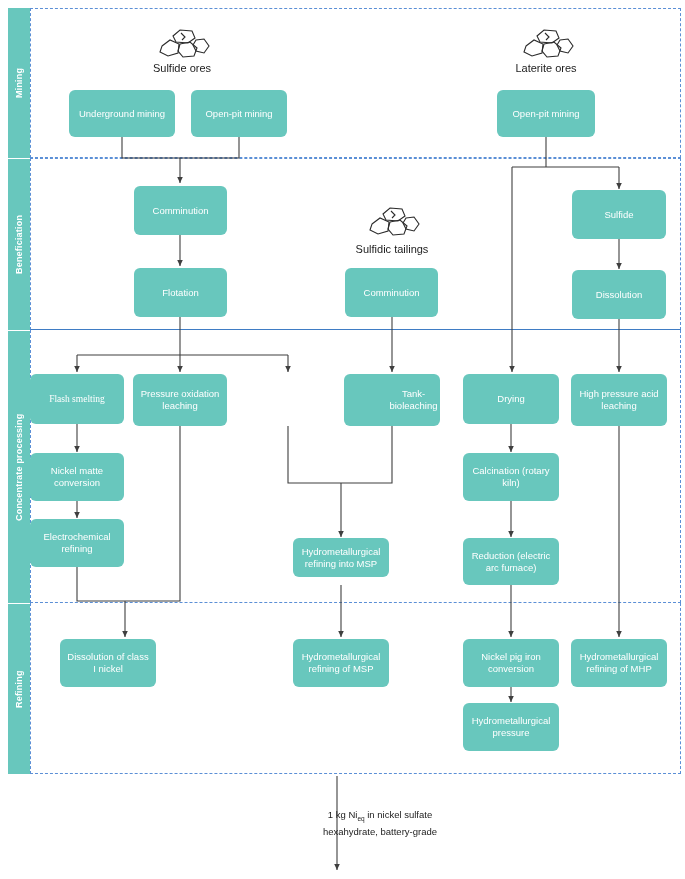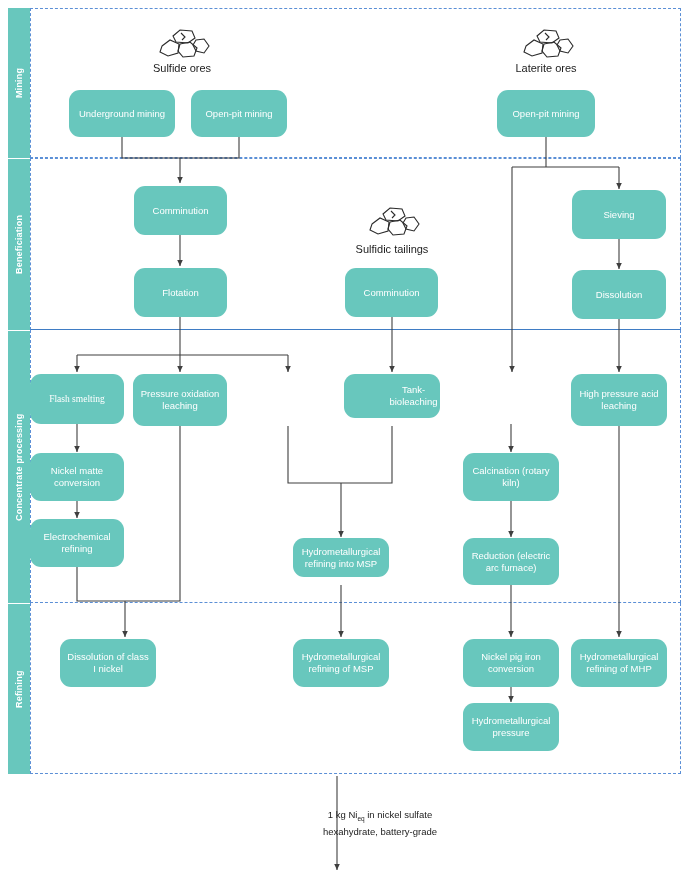--- a/index.html
+++ b/index.html
@@ -11,21 +11,21 @@
     position:absolute;left:0;top:0;width:100%;height:100%;
     display:flex;align-items:center;justify-content:center;
     color:#ffffff;font-size:9px;font-weight:bold;letter-spacing:.2px;
     writing-mode:vertical-rl;transform:rotate(180deg);white-space:nowrap;
   }
 
   .stage-area{position:absolute;left:30px;right:4px;border:1px dashed #5b8fd6;box-sizing:border-box;background:transparent;}
   .stage-area.solid-bottom{border-bottom:1px solid #3f7cc4;}
 
   .node{
-    position:absolute;background:#68c7bd;border-radius:11px;
+    position:absolute;background:#68c7bd;border-radius:6px;
     display:flex;align-items:center;justify-content:center;text-align:center;
     color:#ffffff;font-size:9.5px;line-height:12px;padding:2px 5px;box-sizing:border-box;
   }
 
   .ore-label{position:absolute;text-align:center;color:#1c1c1c;font-size:11px;line-height:12px;white-space:nowrap;}
   .ore-icon{position:absolute;}
 
   .fn-label{position:absolute;text-align:center;color:#1c1c1c;font-size:9.5px;line-height:13px;white-space:nowrap;}
   .fn-label sub{font-size:6.5px;}
 
@@ -146,26 +146,27 @@
   </span>
   <span class="ore-label" style="left:340px;top:243px;width:104px;">Sulfidic tailings</span>
 
   <div class="node" style="left:69px;top:90px;width:106px;height:47px;">Underground mining</div>
   <div class="node" style="left:191px;top:90px;width:96px;height:47px;">Open-pit mining</div>
   <div class="node" style="left:497px;top:90px;width:98px;height:47px;">Open-pit mining</div>
 
   <div class="node" style="left:134px;top:186px;width:93px;height:49px;">Comminution</div>
   <div class="node" style="left:134px;top:268px;width:93px;height:49px;">Flotation</div>
   <div class="node" style="left:345px;top:268px;width:93px;height:49px;">Comminution</div>
-  <div class="node" style="left:572px;top:190px;width:94px;height:49px;">Sieving</div>
+  <div class="node" style="left:572px;top:190px;width:94px;height:49px;">Sulfide</div>
   <div class="node" style="left:572px;top:270px;width:94px;height:49px;">Dissolution</div>
 
   <div class="node" style="left:30px;top:374px;width:94px;height:50px;font-family:Liberation Serif, serif;">Flash smelting</div>
   <div class="node" style="left:133px;top:374px;width:94px;height:52px;">Pressure oxidation leaching</div>
-  <div class="node" style="left:344px;top:374px;width:96px;height:44px;padding-left:48px;">Tank-bioleaching</div>
+  <div class="node" style="left:344px;top:374px;width:96px;height:52px;padding-left:48px;">Tank-bioleaching</div>
+  <div class="node" style="left:463px;top:374px;width:96px;height:50px;">Drying</div>
   <div class="node" style="left:571px;top:374px;width:96px;height:52px;">High pressure acid leaching</div>
 
   <div class="node" style="left:30px;top:453px;width:94px;height:48px;">Nickel matte conversion</div>
   <div class="node" style="left:463px;top:453px;width:96px;height:48px;">Calcination (rotary kiln)</div>
 
   <div class="node" style="left:30px;top:519px;width:94px;height:48px;">Electrochemical refining</div>
   <div class="node" style="left:293px;top:538px;width:96px;height:39px;">Hydrometallurgical refining into MSP</div>
   <div class="node" style="left:463px;top:538px;width:96px;height:47px;">Reduction (electric arc furnace)</div>
 
   <div class="node" style="left:60px;top:639px;width:96px;height:48px;">Dissolution of class I nickel</div>

